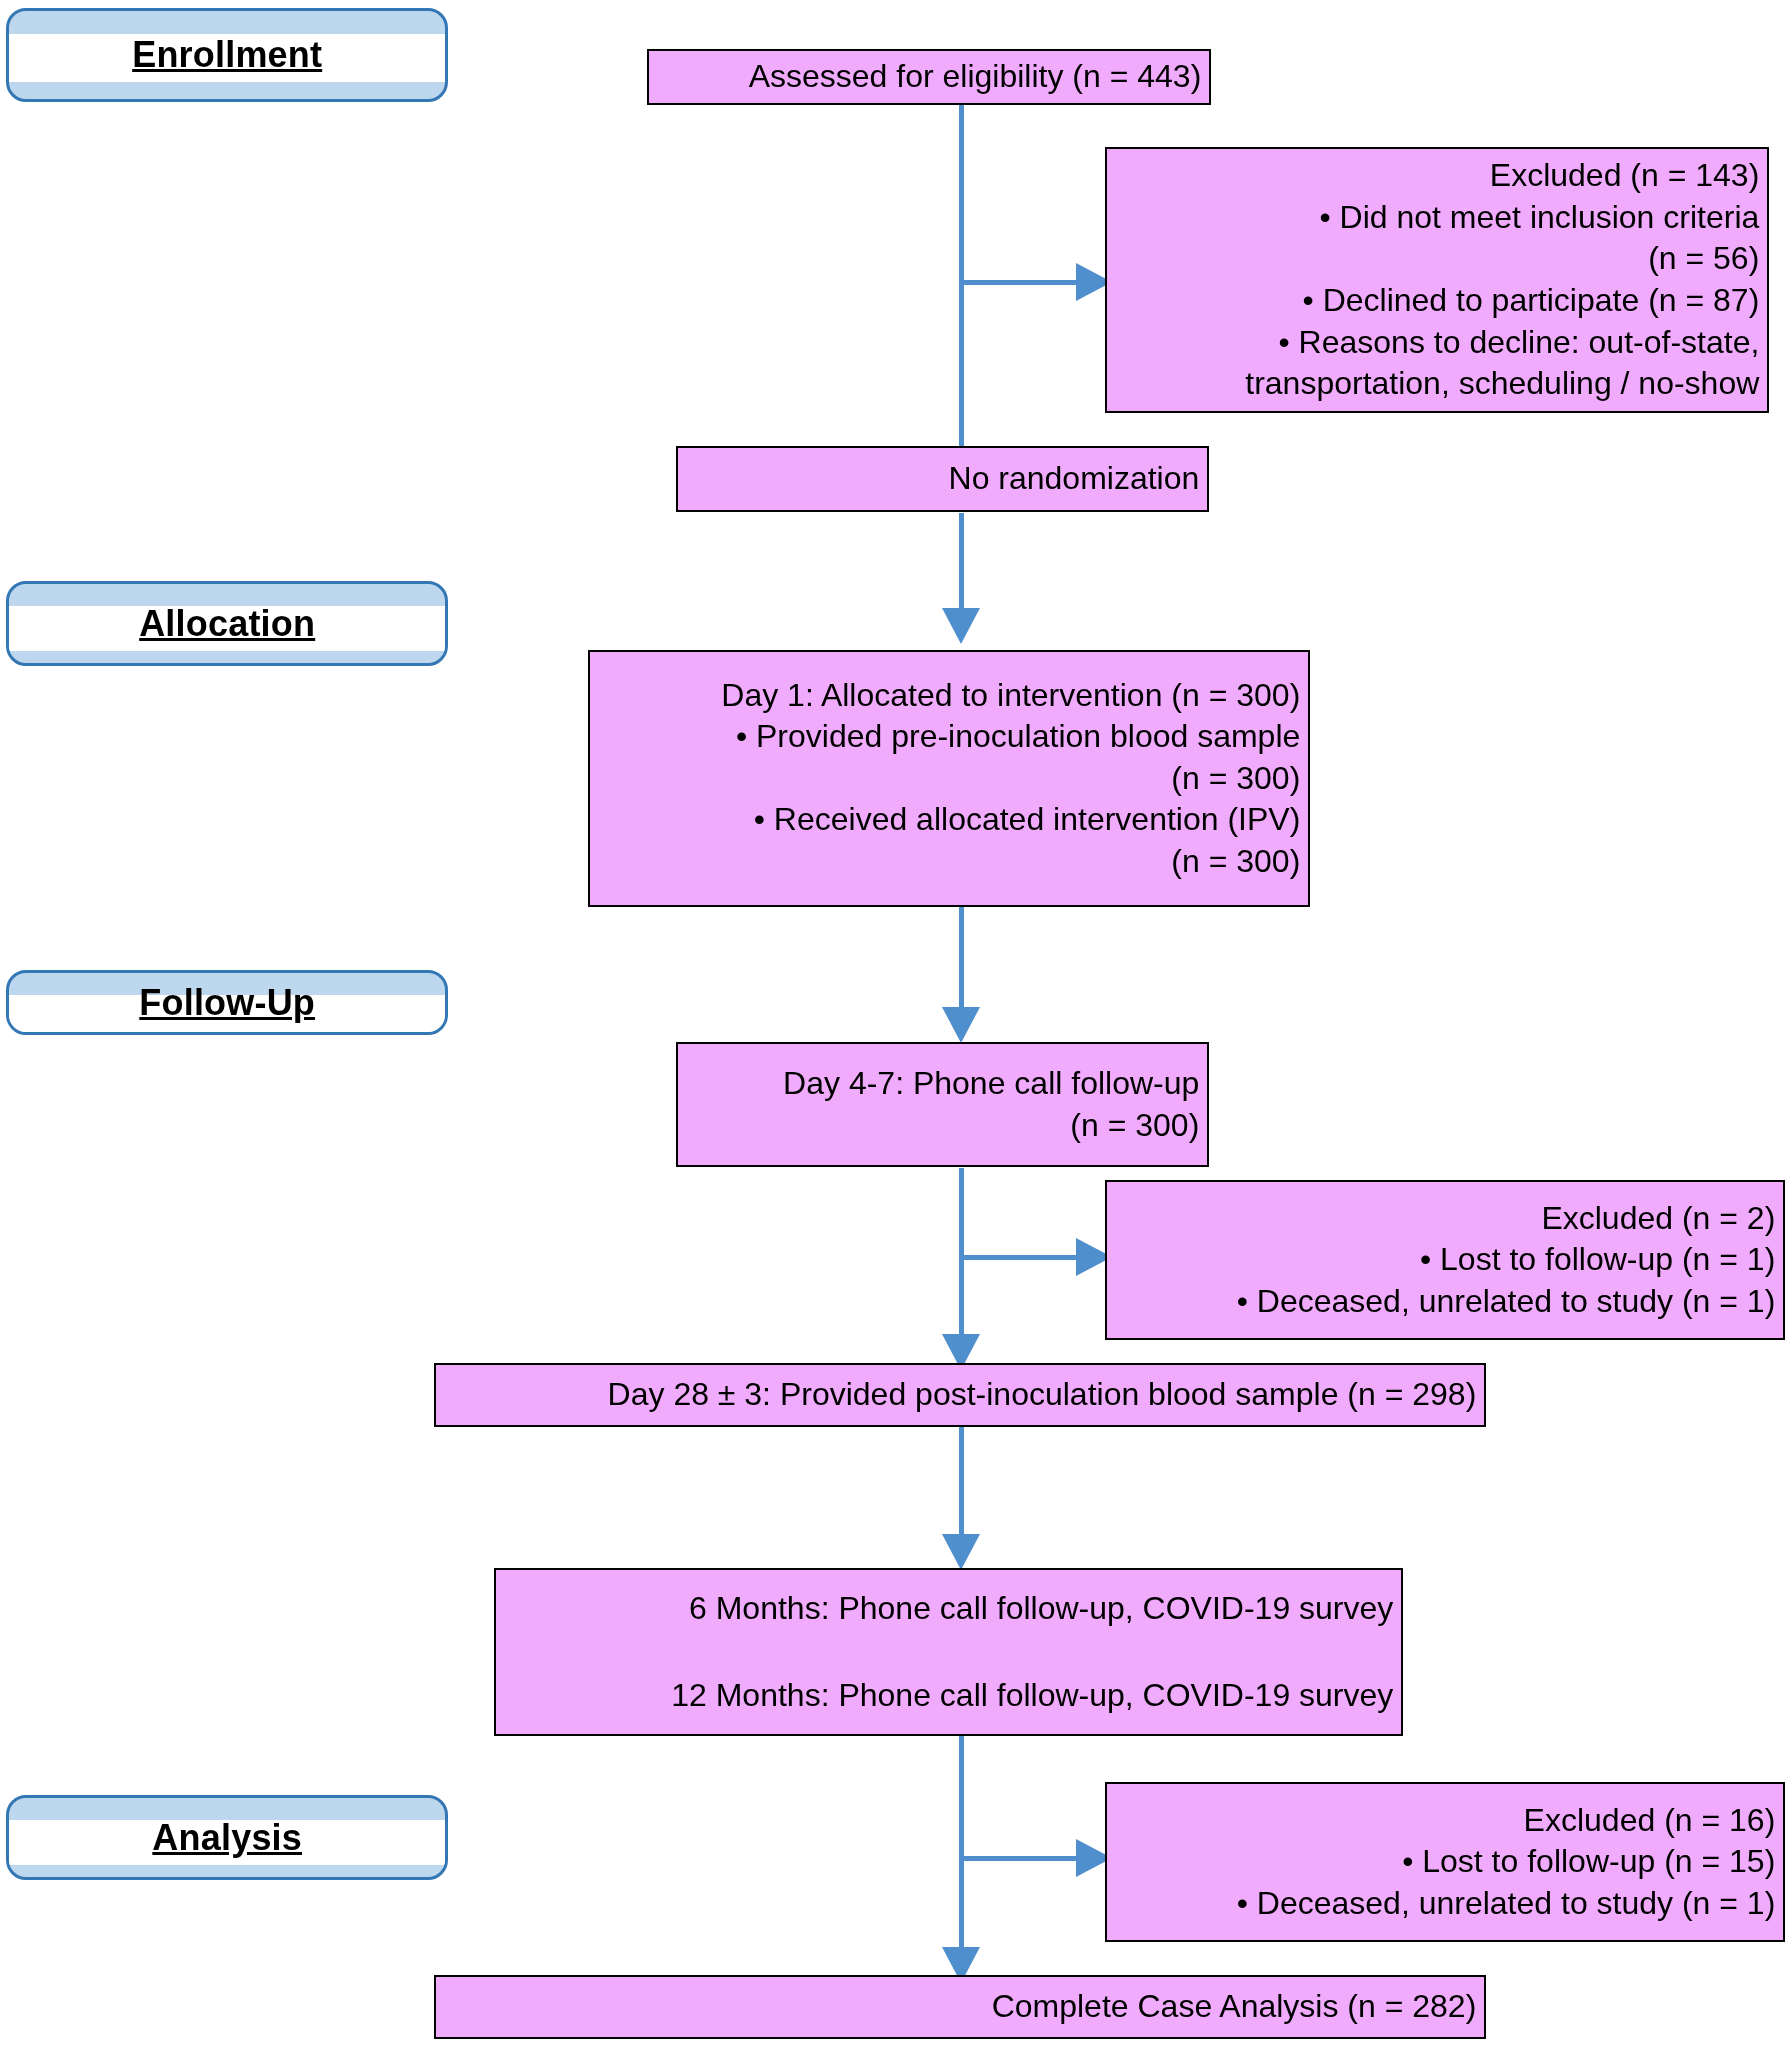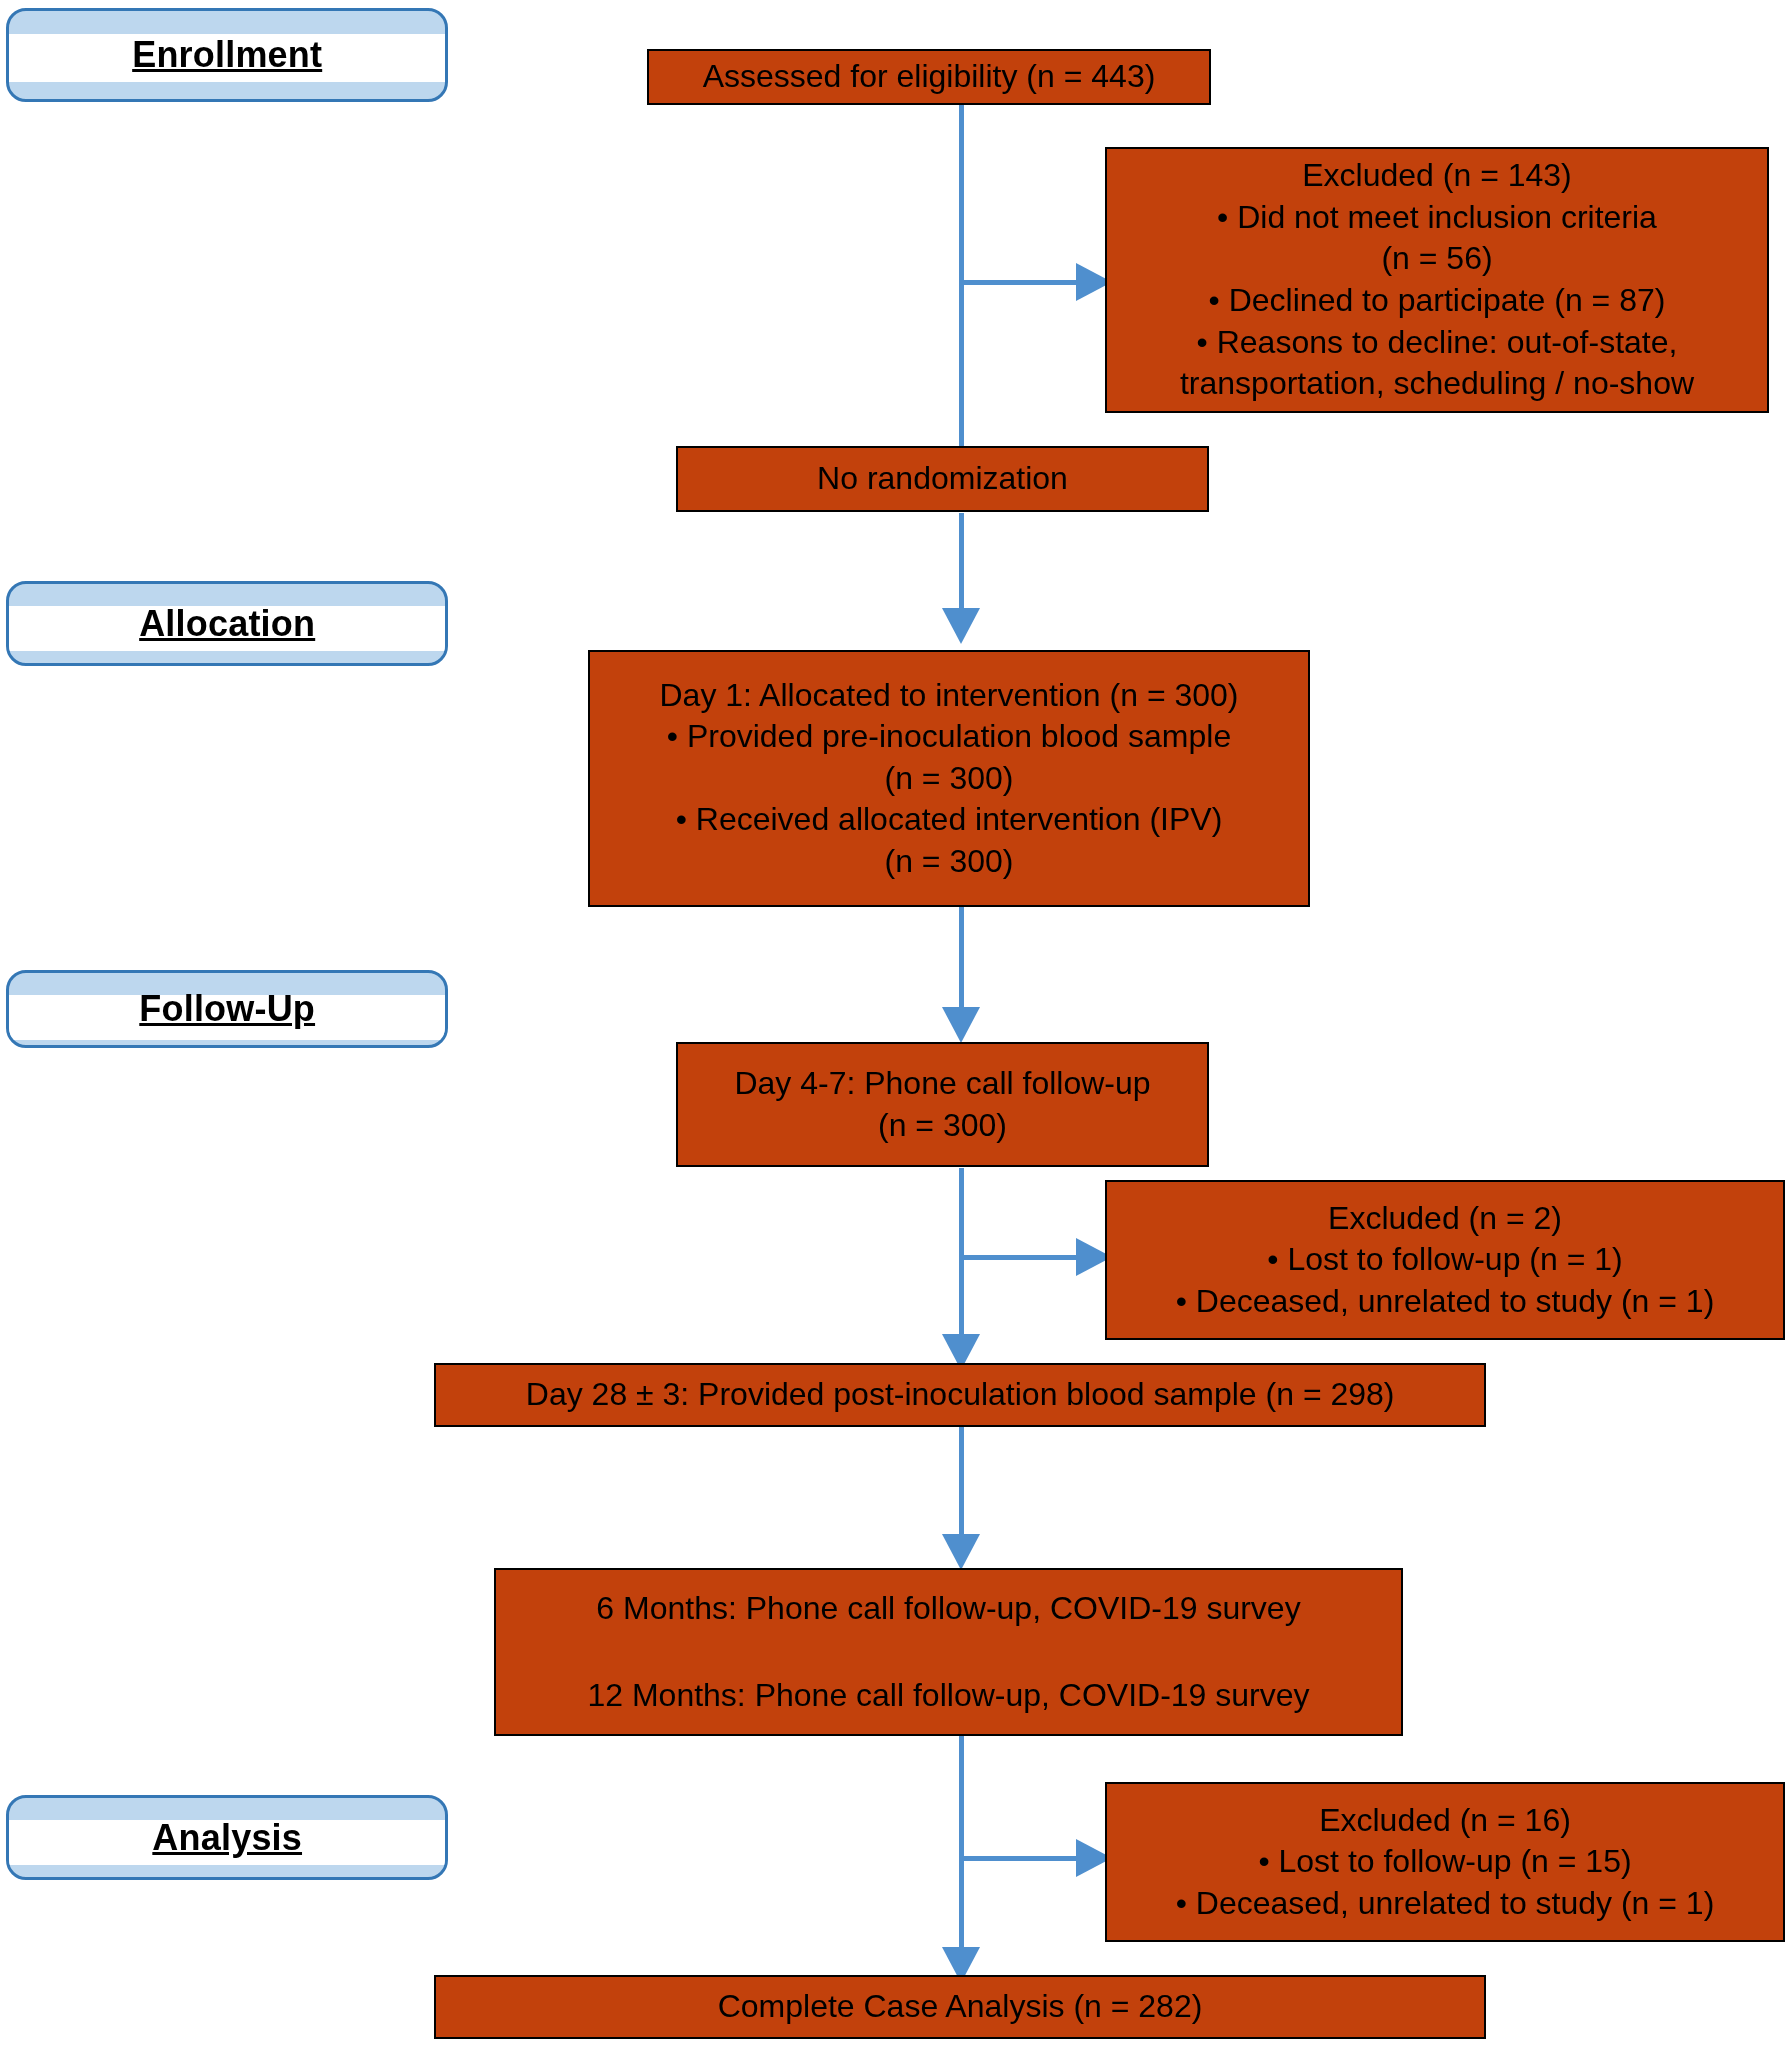--- a/index.html
+++ b/index.html
@@ -47,24 +47,24 @@
     letter-spacing: 0.2px;
     line-height: 1;
     text-decoration: underline;
   }
 
   
   .flow-box {
     position: absolute;
     box-sizing: border-box;
     border: 2.3px solid #000000;
-    background: #c2410c;
+    background: #f0abfc;
     display: flex;
     flex-direction: column;
-    align-items: center;
+    align-items: flex-end;
     justify-content: center;
     text-align: center;
     color: #000000;
     font-size: 32px;
     line-height: 1.30;
     padding: 4.6px 7.7px;
   }
   .flow-box .line {
     display: block;
     white-space: nowrap;
@@ -109,21 +109,21 @@
   <div class="stage-label" style="left:6.2px; top:7.7px; width:442px; height:94px;">
     <div class="band" style="top:23px; height:48px;"></div>
     <span class="stage-text">Enrollment</span>
   </div>
 
   <div class="stage-label" style="left:6.2px; top:581px; width:442px; height:85px;">
     <div class="band" style="top:21.6px; height:45px;"></div>
     <span class="stage-text">Allocation</span>
   </div>
 
-  <div class="stage-label" style="left:6.2px; top:970px; width:442px; height:78px;">
+  <div class="stage-label" style="left:6.2px; top:970px; width:442px; height:65px;">
     <div class="band" style="top:21.6px; height:45px;"></div>
     <span class="stage-text">Follow-Up</span>
   </div>
 
   <div class="stage-label" style="left:6.2px; top:1795px; width:442px; height:85px;">
     <div class="band" style="top:21.6px; height:45px;"></div>
     <span class="stage-text">Analysis</span>
   </div>
 
   <div class="v-line" style="left:959px; top:105px; height:348px;"></div>

